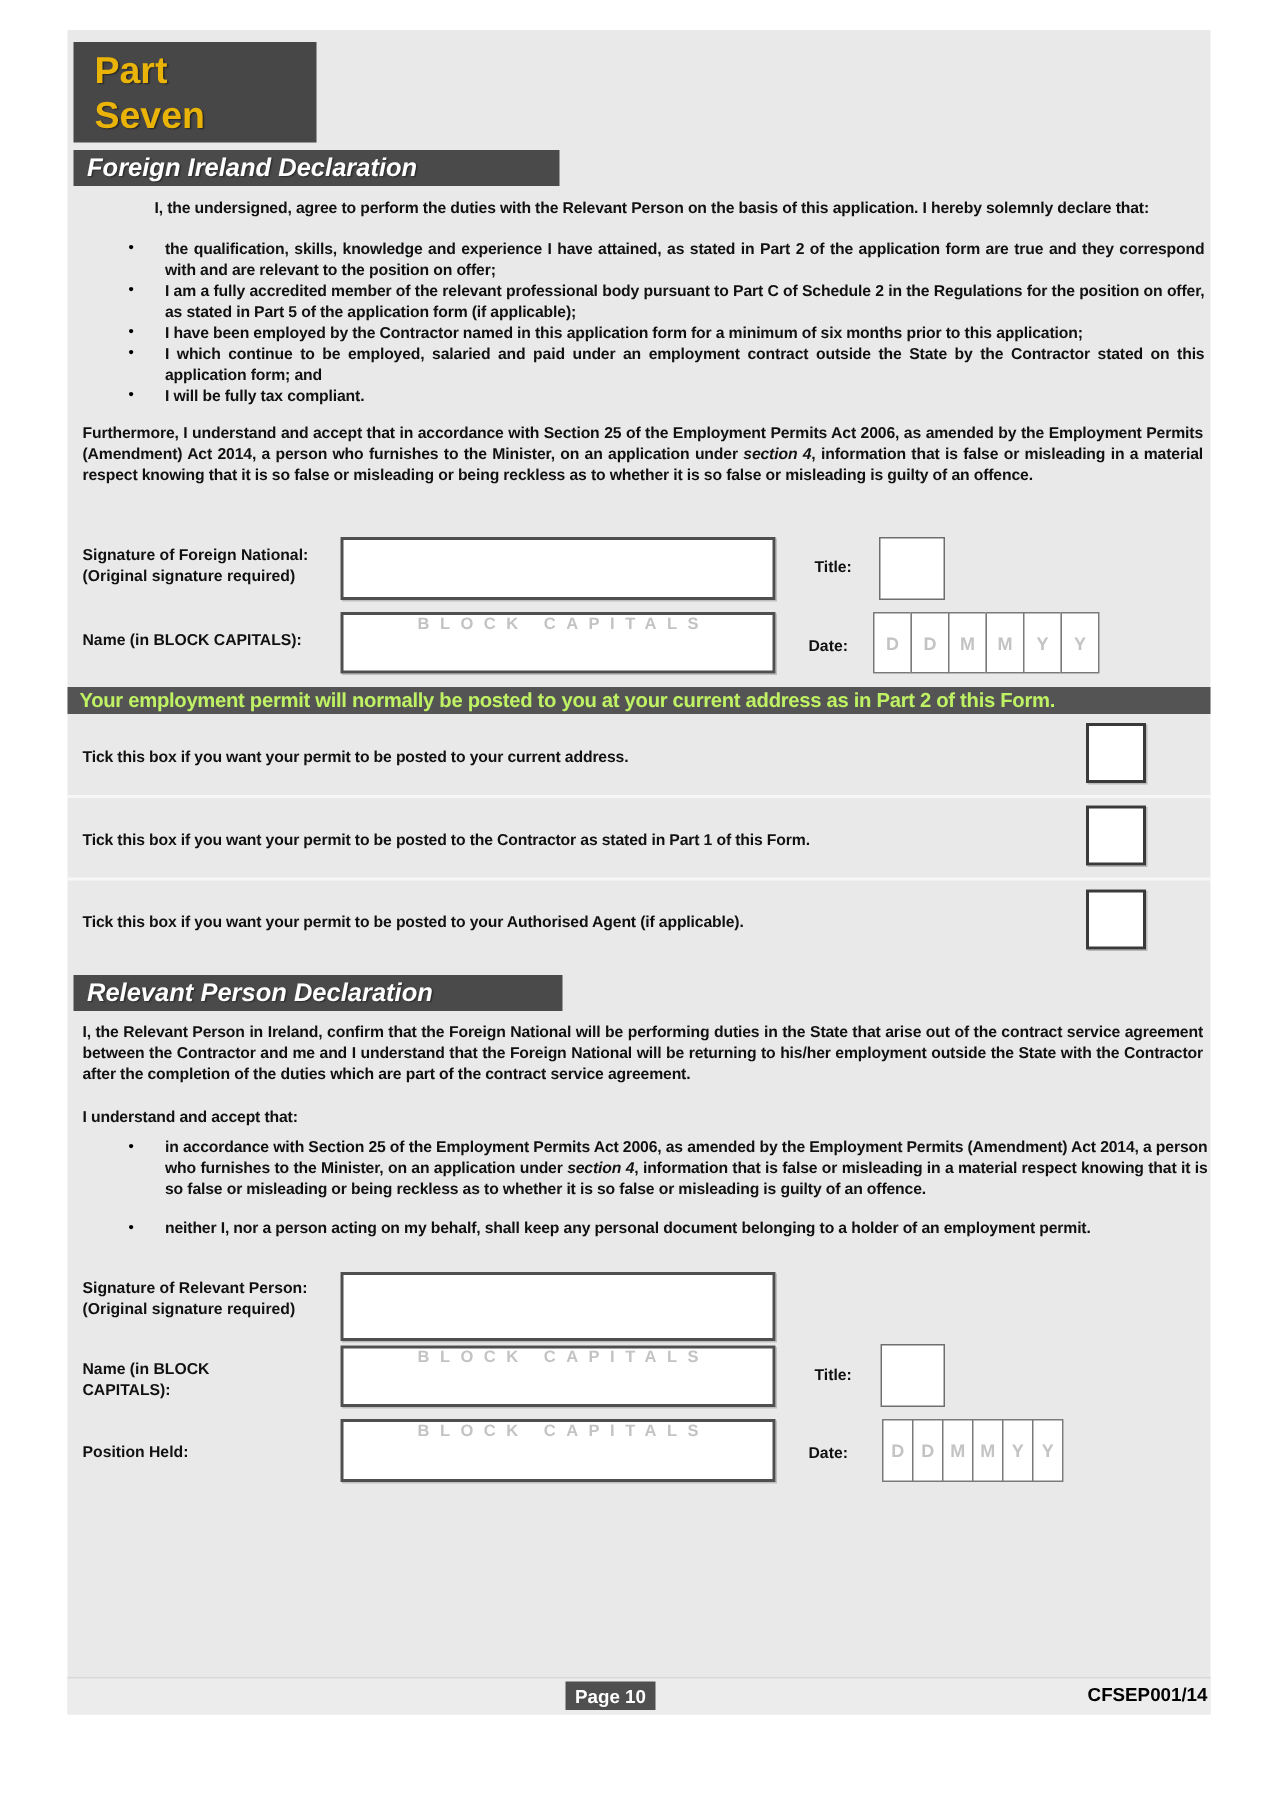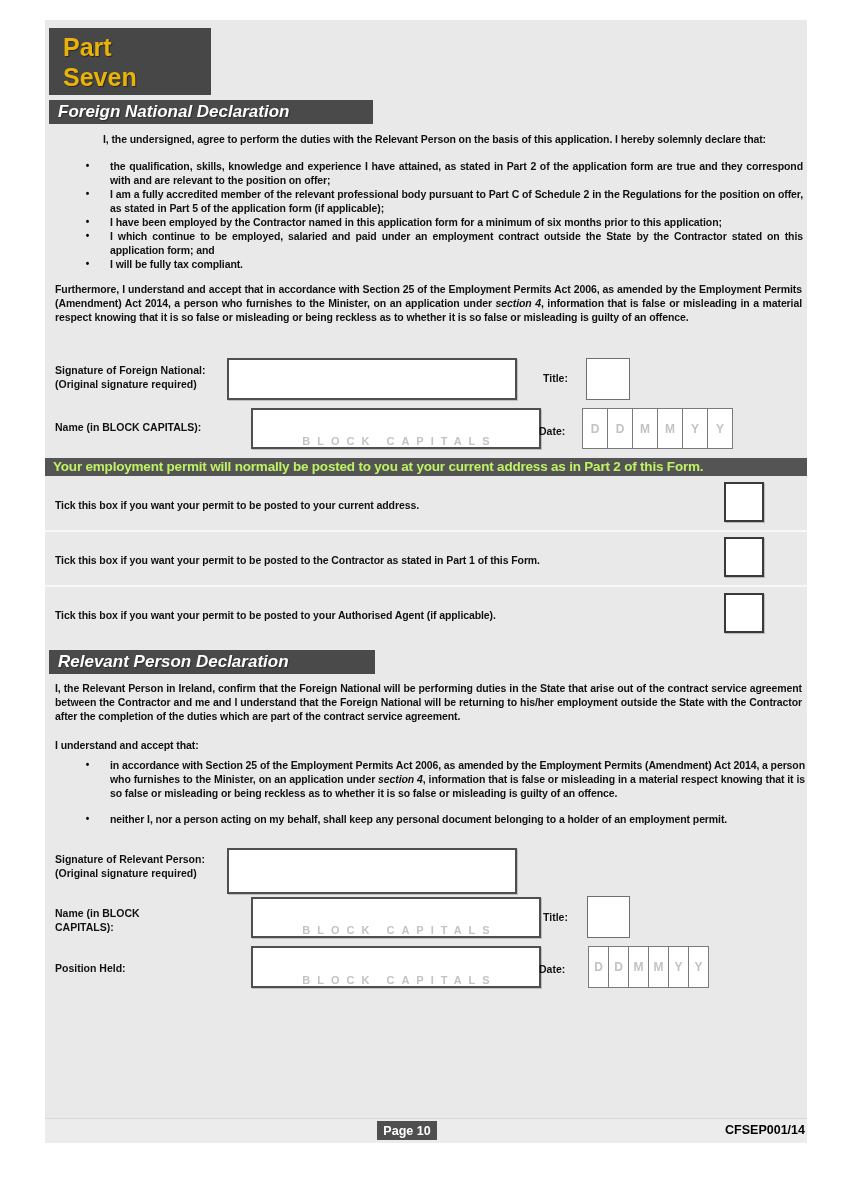--- a/index.html
+++ b/index.html
@@ -45,24 +45,23 @@
     text-align:justify; letter-spacing:-0.1px; color:#111;
   }
 
   
   .field-label { font-size:10.5px; font-weight:bold; line-height:14px; color:#111; }
   .input-box {
     background:#fff; border:2px solid #4f4f4f;
     box-shadow:1px 1px 0 rgba(0,0,0,.18);
   }
   .placeholder-box {
-    display:flex; align-items:flex-end; justify-content:center;
+    display:flex; align-items:flex-start; justify-content:center;
     color:#c3c3c3; font-size:11px; font-weight:bold; letter-spacing:7px;
     padding-left:7px;
-    margin-left:24px;
   }
   .small-box { background:#fff; border:1px solid #6e6e6e; }
   .date-row { display:flex; }
   .date-cell {
     background:#fff; border:1px solid #7a7a7a; margin-left:-1px;
     display:flex; align-items:center; justify-content:center;
     color:#c3c3c3; font-size:12px; font-weight:bold;
   }
   .date-cell:first-child { margin-left:0; }
   .checkbox {
@@ -97,21 +96,21 @@
 
 <div class="canvas">
   <div class="page">
 
     <div class="abs part-box">
       <div>Part</div>
       <div>Seven</div>
     </div>
 
     <div class="abs section-bar" style="left:4px; top:80px; width:324px;">
-      <span>Foreign National Declaration</span>
+      <span>Foreign Ireland Declaration</span>
     </div>
 
     <div class="abs para" style="left:10px; top:112px; width:746px;margin-left:48px;">I, the undersigned, agree to perform the duties with the Relevant Person on the basis of this application.  I hereby solemnly declare that:</div>
 
     <div class="abs bullets" style="left:20px; top:139px; width:738px;">
       <div class="bullet-row">
         <span class="bullet-dot">•</span>
         <span class="bullet-text">the qualification, skills, knowledge and experience I have attained, as stated in Part 2 of the application form are true and they correspond with and are relevant to the position on offer;</span>
       </div>
       <div class="bullet-row">

